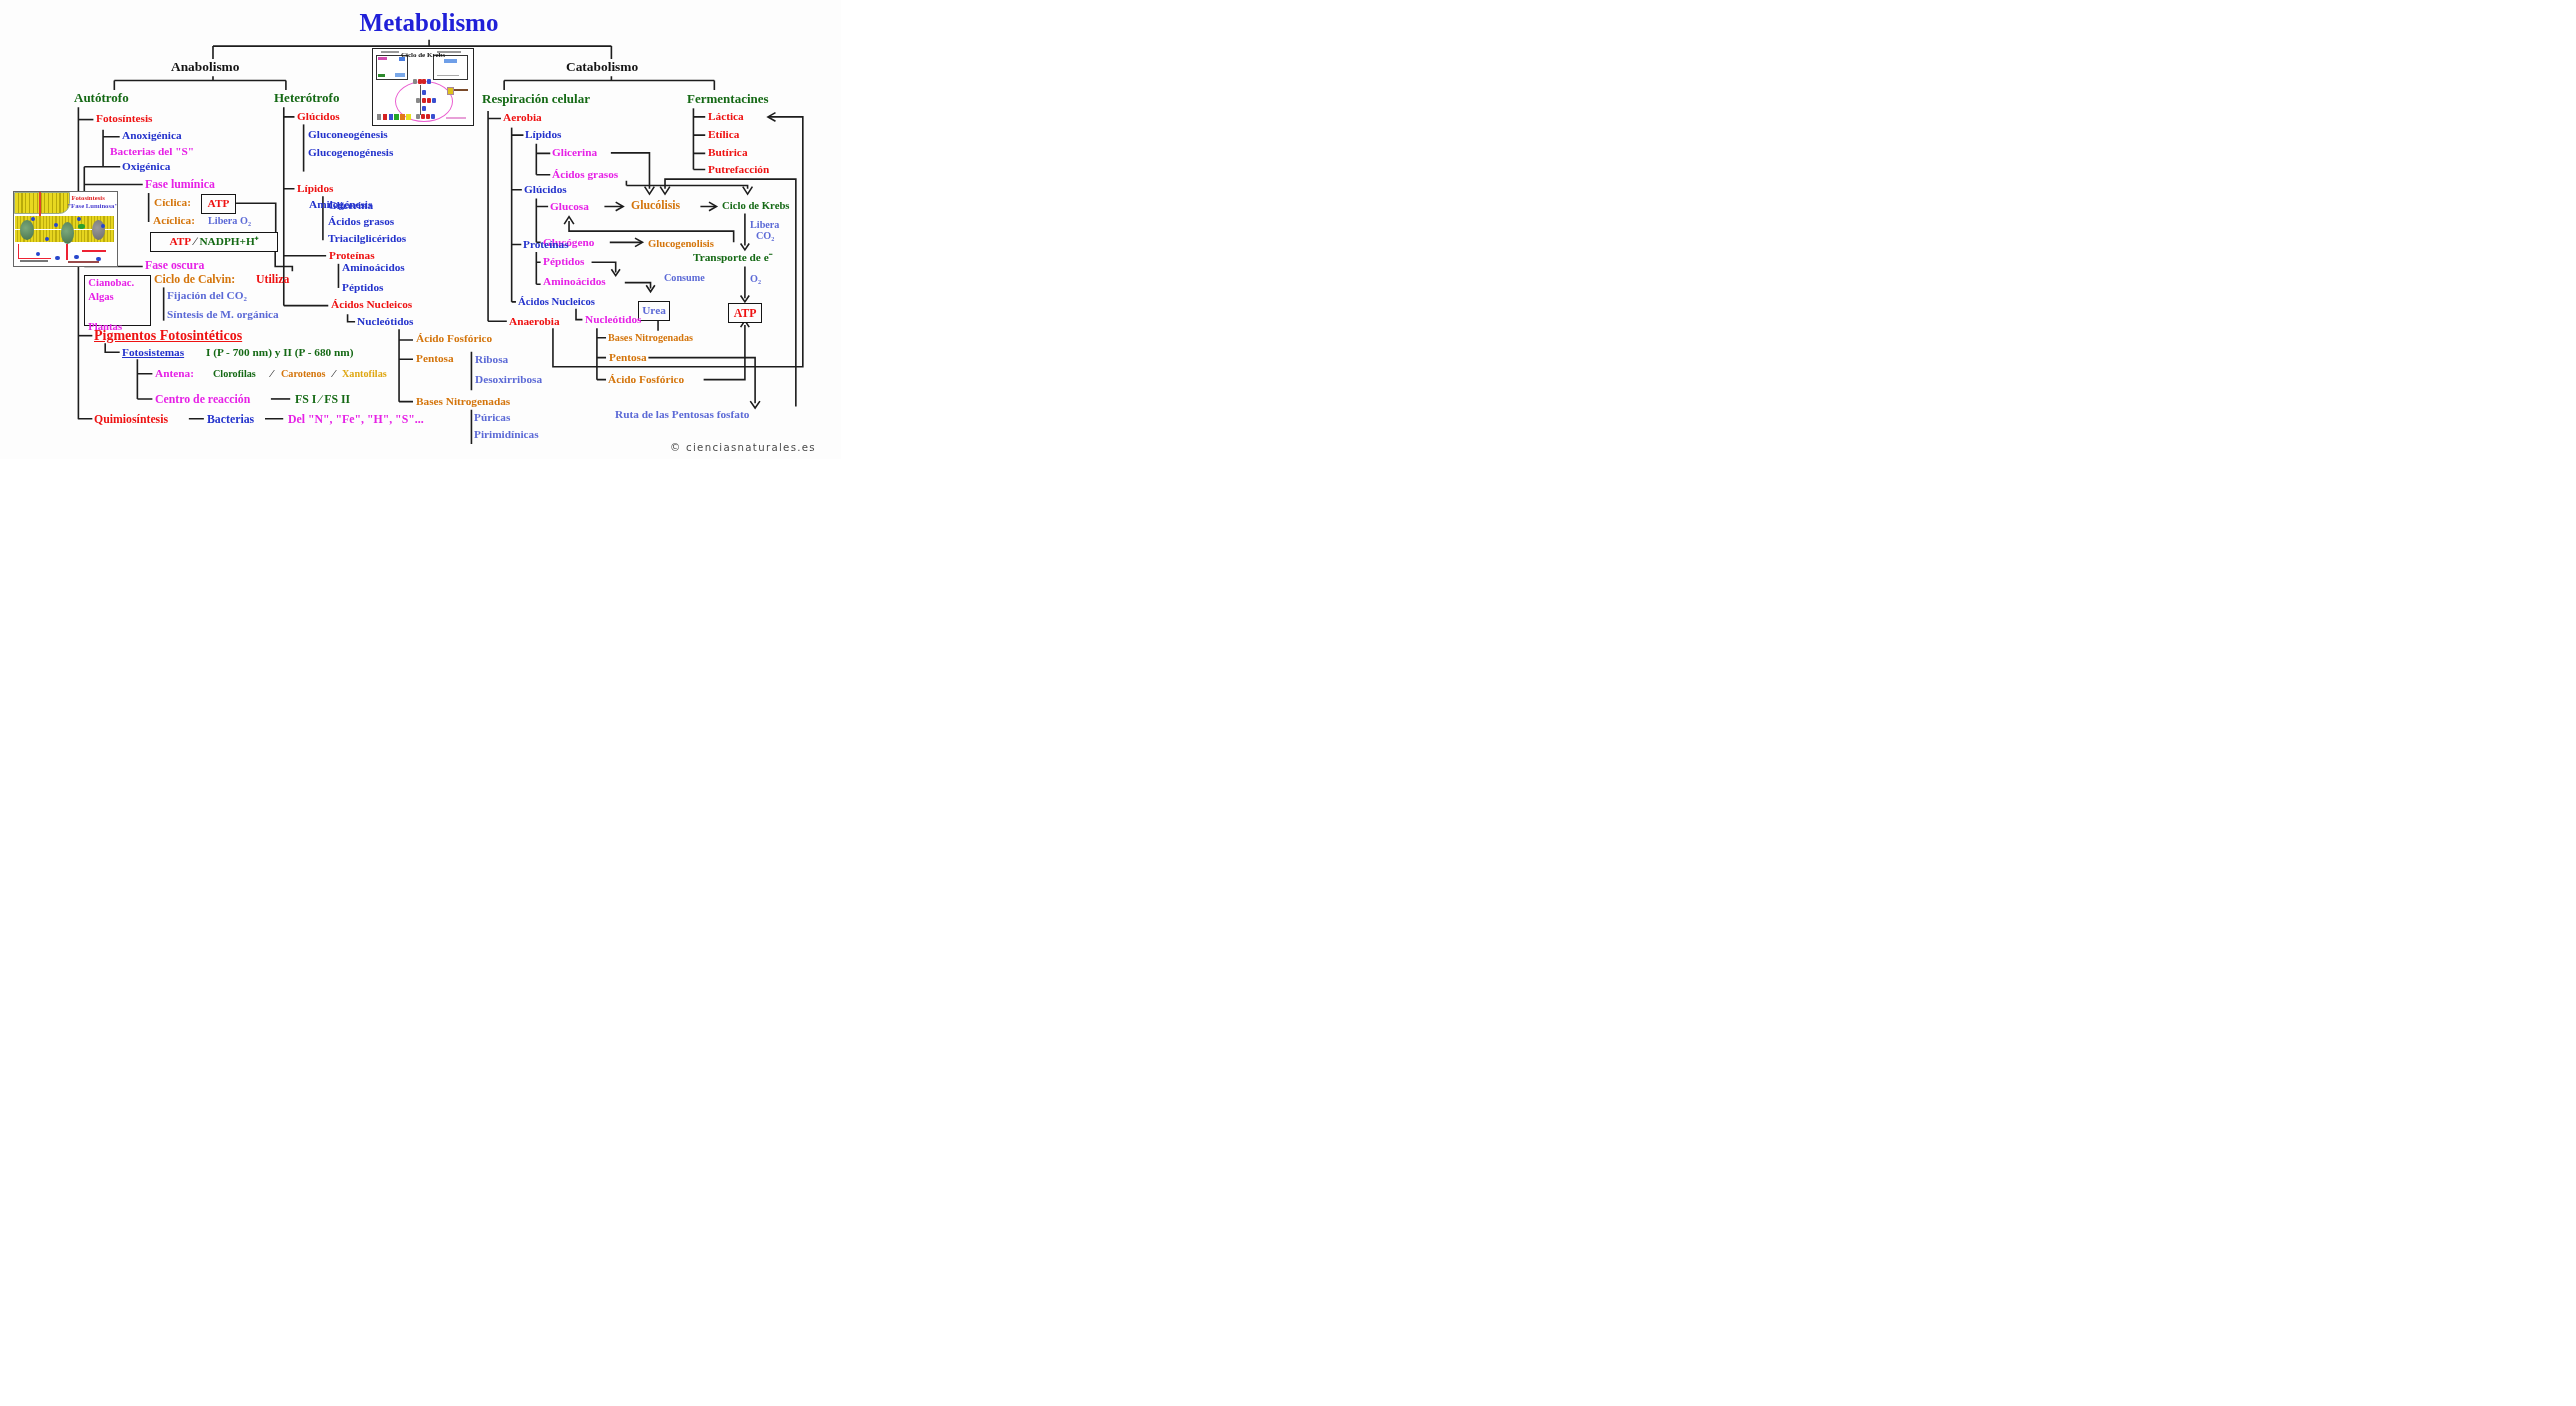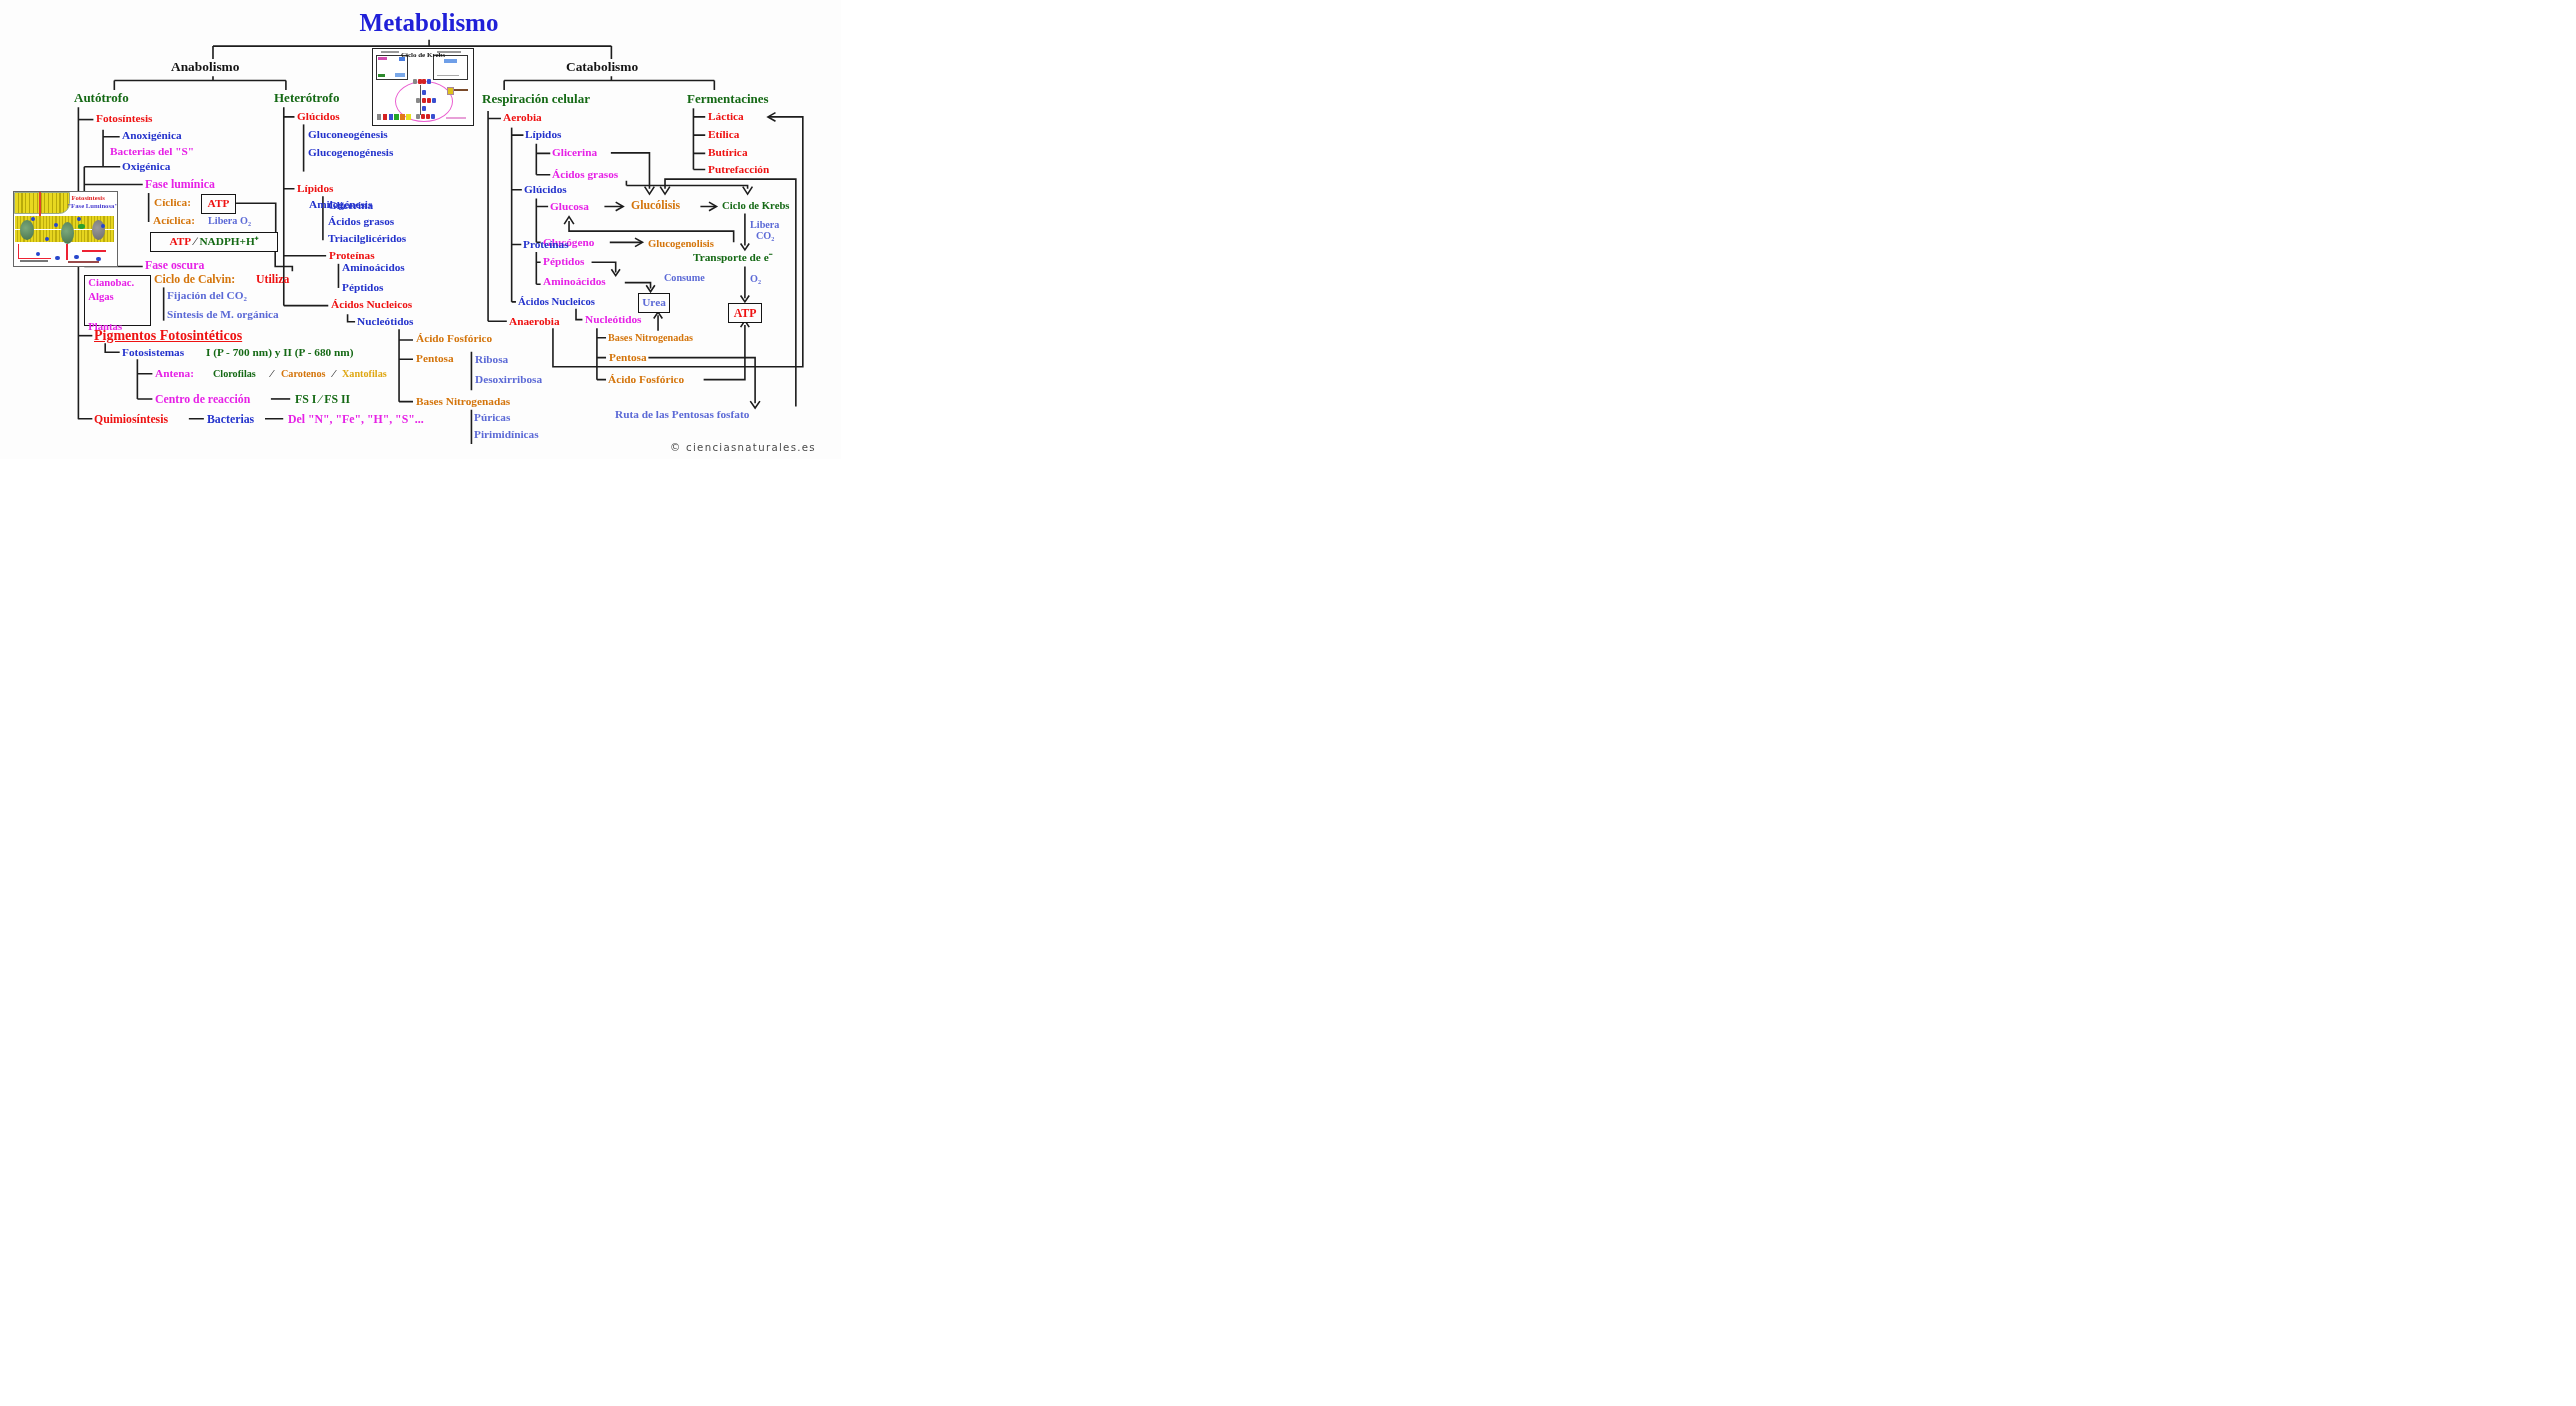--- a/index.html
+++ b/index.html
@@ -154,21 +154,21 @@
   <div class="box" style="left:84px;top:275px;width:65px;height:49px;align-items:flex-start;justify-content:flex-start;">
     <div style="padding:1.1px 0 0 3.2px;">
       <div class="lbl c-mag" style="position:static;font-size:10.7px;">Cianobac.</div>
       <div class="lbl c-mag" style="position:static;font-size:10.7px;margin-top:3.2px;">Algas</div>
       <div class="lbl c-mag" style="position:static;font-size:10.7px;margin-top:18px;">Plantas</div>
     </div>
   </div>
   <div class="lbl c-peri" style="left:167px;top:290px;font-size:11.3px;">Fijación del CO₂</div>
   <div class="lbl c-peri" style="left:167px;top:309px;font-size:11.3px;">Síntesis de M. orgánica</div>
   <div class="lbl c-red" style="left:94px;top:329px;font-size:14px;text-decoration:underline;">Pigmentos Fotosintéticos</div>
-  <div class="lbl c-blue" style="left:122px;top:347px;font-size:11.3px;">Fotosistemas</div>
+  <div class="lbl c-blue" style="left:122px;top:347px;font-size:11.3px;text-decoration:underline;">Fotosistemas</div>
   <div class="lbl c-green" style="left:206px;top:347px;font-size:11.3px;">I (P - 700 nm) y II (P - 680 nm)</div>
   <div class="lbl c-mag" style="left:155px;top:368px;font-size:11.3px;">Antena:</div>
   <div class="lbl c-green" style="left:213px;top:369px;font-size:10.2px;">Clorofilas</div>
   <div class="lbl c-black" style="left:271px;top:368px;font-size:10.7px;">∕</div>
   <div class="lbl c-orange" style="left:281px;top:369px;font-size:10.2px;">Carotenos</div>
   <div class="lbl c-black" style="left:333px;top:368px;font-size:10.7px;">∕</div>
   <div class="lbl c-gold" style="left:342px;top:369px;font-size:10.2px;">Xantofilas</div>
   <div class="lbl c-mag" style="left:155px;top:393px;font-size:11.8px;text-align:center;">Centro de reacción</div>
   <div class="lbl c-green" style="left:295px;top:393px;font-size:11.8px;">FS I ∕ FS II</div>
   <div class="lbl c-red" style="left:94px;top:413px;font-size:11.8px;">Quimiosíntesis</div>
@@ -210,21 +210,21 @@
   <div class="lbl c-orange" style="left:648px;top:238px;font-size:10.7px;">Glucogenolisis</div>
   <div class="lbl c-blue" style="left:523px;top:239px;font-size:11.3px;">Proteínas</div>
   <div class="lbl c-mag" style="left:543px;top:256px;font-size:11.3px;">Péptidos</div>
   <div class="lbl c-mag" style="left:543px;top:276px;font-size:11.3px;">Aminoácidos</div>
   <div class="lbl c-blue" style="left:518px;top:296px;font-size:10.7px;">Ácidos Nucleicos</div>
   <div class="lbl c-red" style="left:509px;top:316px;font-size:11.3px;">Anaerobia</div>
   <div class="lbl c-mag" style="left:585px;top:314px;font-size:11.3px;">Nucleótidos</div>
   <div class="lbl c-orange" style="left:608px;top:333px;font-size:10.2px;">Bases Nitrogenadas</div>
   <div class="lbl c-orange" style="left:609px;top:352px;font-size:11.3px;">Pentosa</div>
   <div class="lbl c-orange" style="left:608px;top:374px;font-size:11.3px;">Ácido Fosfórico</div>
-  <div class="box" style="left:638px;top:293px;width:30px;height:18px;text-align:right;">
+  <div class="box" style="left:638px;top:301px;width:30px;height:18px;text-align:right;">
     <span class="lbl c-peri" style="position:static;font-size:11.3px;">Urea</span>
   </div>
   <div class="box" style="left:728px;top:303px;width:32px;height:18px;">
     <span class="lbl c-red" style="position:static;font-size:11.8px;">ATP</span>
   </div>
   <div class="lbl c-peri" style="left:750px;top:220px;font-size:10.2px;">Libera</div>
   <div class="lbl c-peri" style="left:756px;top:231px;font-size:10.2px;">CO₂</div>
   <div class="lbl c-green" style="left:693px;top:252px;font-size:11.3px;">Transporte de e⁻</div>
   <div class="lbl c-peri" style="left:664px;top:273px;font-size:10.2px;">Consume</div>
   <div class="lbl c-peri" style="left:750px;top:274px;font-size:10.2px;">O₂</div>

